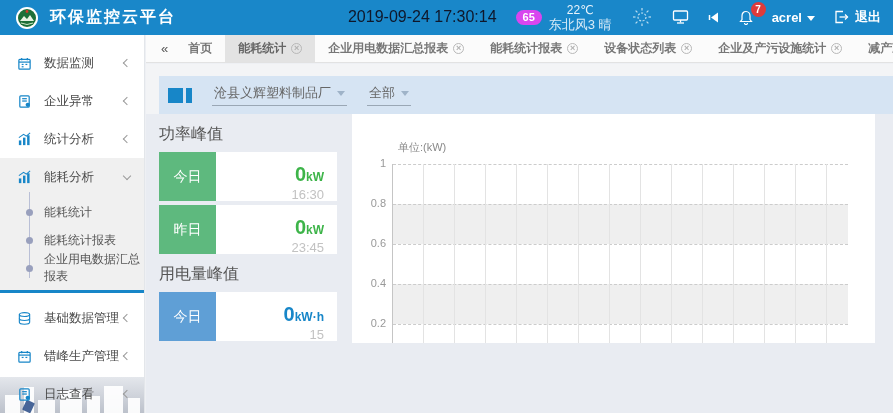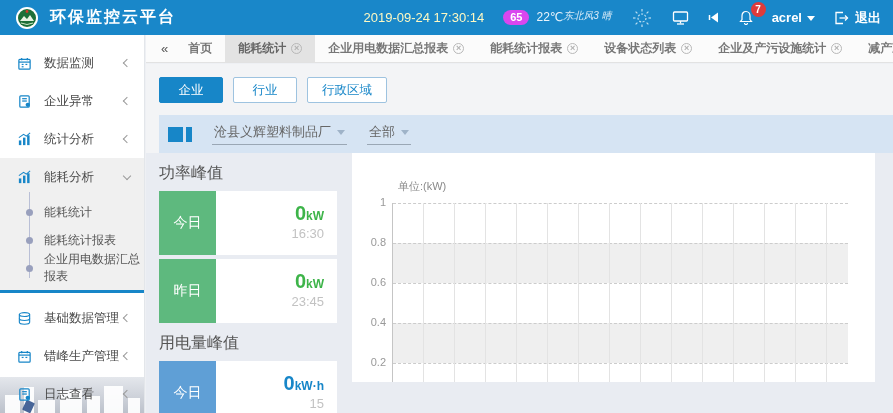--- a/index.html
+++ b/index.html
@@ -6,27 +6,27 @@
   html,body { background:#fff; }
   body { font-family:"Liberation Sans","DejaVu Sans",sans-serif; }
   .app { position:relative; width:893px; height:413px; overflow:hidden; background:#eef0f4;padding-left:9px; }
 
   
   .topbar { position:absolute; top:0; left:0; right:0; height:35px; background:#1987c9;
             display:flex; align-items:center; padding:0 12px 0 14px; color:#fff; }
   .logo { display:flex; align-items:center; }
   .app-title { font-size:16px; font-weight:bold; letter-spacing:2px; margin-left:10px; color:#fff; }
   .topbar-right { margin-left:auto; display:flex; align-items:center; gap:19px; }
-  .datetime { font-size:13px; color:#fef9c3; }
+  .datetime { font-size:16px; color:#0f172a; }
   .weather { display:flex; align-items:center; gap:7px; }
   .aqi-badge { background:#d946ef; color:#fff; font-size:11px; line-height:15px; padding:0 7px;
                border-radius:8px; font-weight:bold; }
-  .weather-col { display:flex; flex-direction:row; line-height:1.2; }
+  .weather-col { display:flex; flex-direction:column; line-height:1.2;text-align:center; }
   .weather-temp { font-size:12px; color:#eaf4fb; }
-  .weather-wind { font-size:10px; color:#d9ebf7;font-style:italic; }
+  .weather-wind { font-size:13px; color:#d9ebf7; }
   .hicon { display:flex; align-items:center; cursor:pointer; }
   .bell-wrap { position:relative; }
   .alarm-badge { position:absolute; top:-8px; right:-13px; background:#dd3b3b; color:#fff;
                  width:15px; height:15px; border-radius:50%; font-size:10px; line-height:15px;
                  text-align:center; font-weight:bold; }
   .user { display:flex; align-items:center; gap:5px; font-size:13px; font-weight:bold; cursor:pointer; }
   .caret-down { width:0; height:0; border-left:4px solid transparent; border-right:4px solid transparent;
                 border-top:5px solid #fff; margin-top:2px; }
   .logout { display:flex; align-items:center; gap:6px; font-size:13px; font-weight:bold; cursor:pointer; }
 
@@ -78,21 +78,21 @@
   .deco-squares { display:flex; gap:3px; align-items:center; }
   .sq1 { width:15px; height:15px; background:#1786c8; }
   .sq2 { width:6px; height:15px; background:#1786c8; }
   .select { display:flex; align-items:center; gap:6px; font-size:13px; color:#666;
             border-bottom:1px solid #9aa7b5; padding:0 2px 3px 2px; cursor:pointer; }
   .select-arrow { width:0; height:0; border-left:4px solid transparent; border-right:4px solid transparent;
                   border-top:5px solid #9fb3c8; }
   .lower { flex:1; background:#e9ecf2; padding-left:13px; display:flex; min-height:0; }
   .section-label { font-size:16px; color:#555; margin:10px 0 7px 0; }
   .stats-col { width:178px; flex:none; }
-  .stat-card { display:flex; height:64px; margin-bottom:4px; }
+  .stat-card { display:flex; height:49px; margin-bottom:4px; }
   .stat-period { width:57px; flex:none; color:#fff; font-size:14px; display:flex;
                  align-items:center; justify-content:center; }
   .green-bg { background:#5eb97e; } .blue-bg { background:#5f9fd6; }
   .stat-body { flex:1; background:#fff; text-align:right; padding:11px 13px 0 0; }
   .stat-value { font-size:20px; font-weight:bold; }
   .stat-unit { font-size:12px; font-weight:bold; }
   .green-text { color:#3db449; } .blue-text { color:#1786c8; }
   .stat-time { font-size:13px; color:#c2c2c2; margin-top:1px; }
 
   .chart-col { flex:1; margin-left:15px; margin-right:18px; min-width:0; }
@@ -338,25 +338,20 @@
     </div>
     <div class="tab">
       <span>减产减排分析</span>
 
     </div>
 
   </div>
 
   <div class="content">
 
-    <div class="btn-row">
-      <button class="vbtn active">企业</button>
-      <button class="vbtn">行业</button>
-      <button class="vbtn">行政区域</button>
-    </div>
 
     <div class="filter-bar">
       <span class="deco-squares">
         <span class="sq1"></span>
           <span class="sq2"></span>
       </span>
       <span class="select">
         <span>沧县义辉塑料制品厂</span>
         <span class="select-arrow"></span>
       </span>

